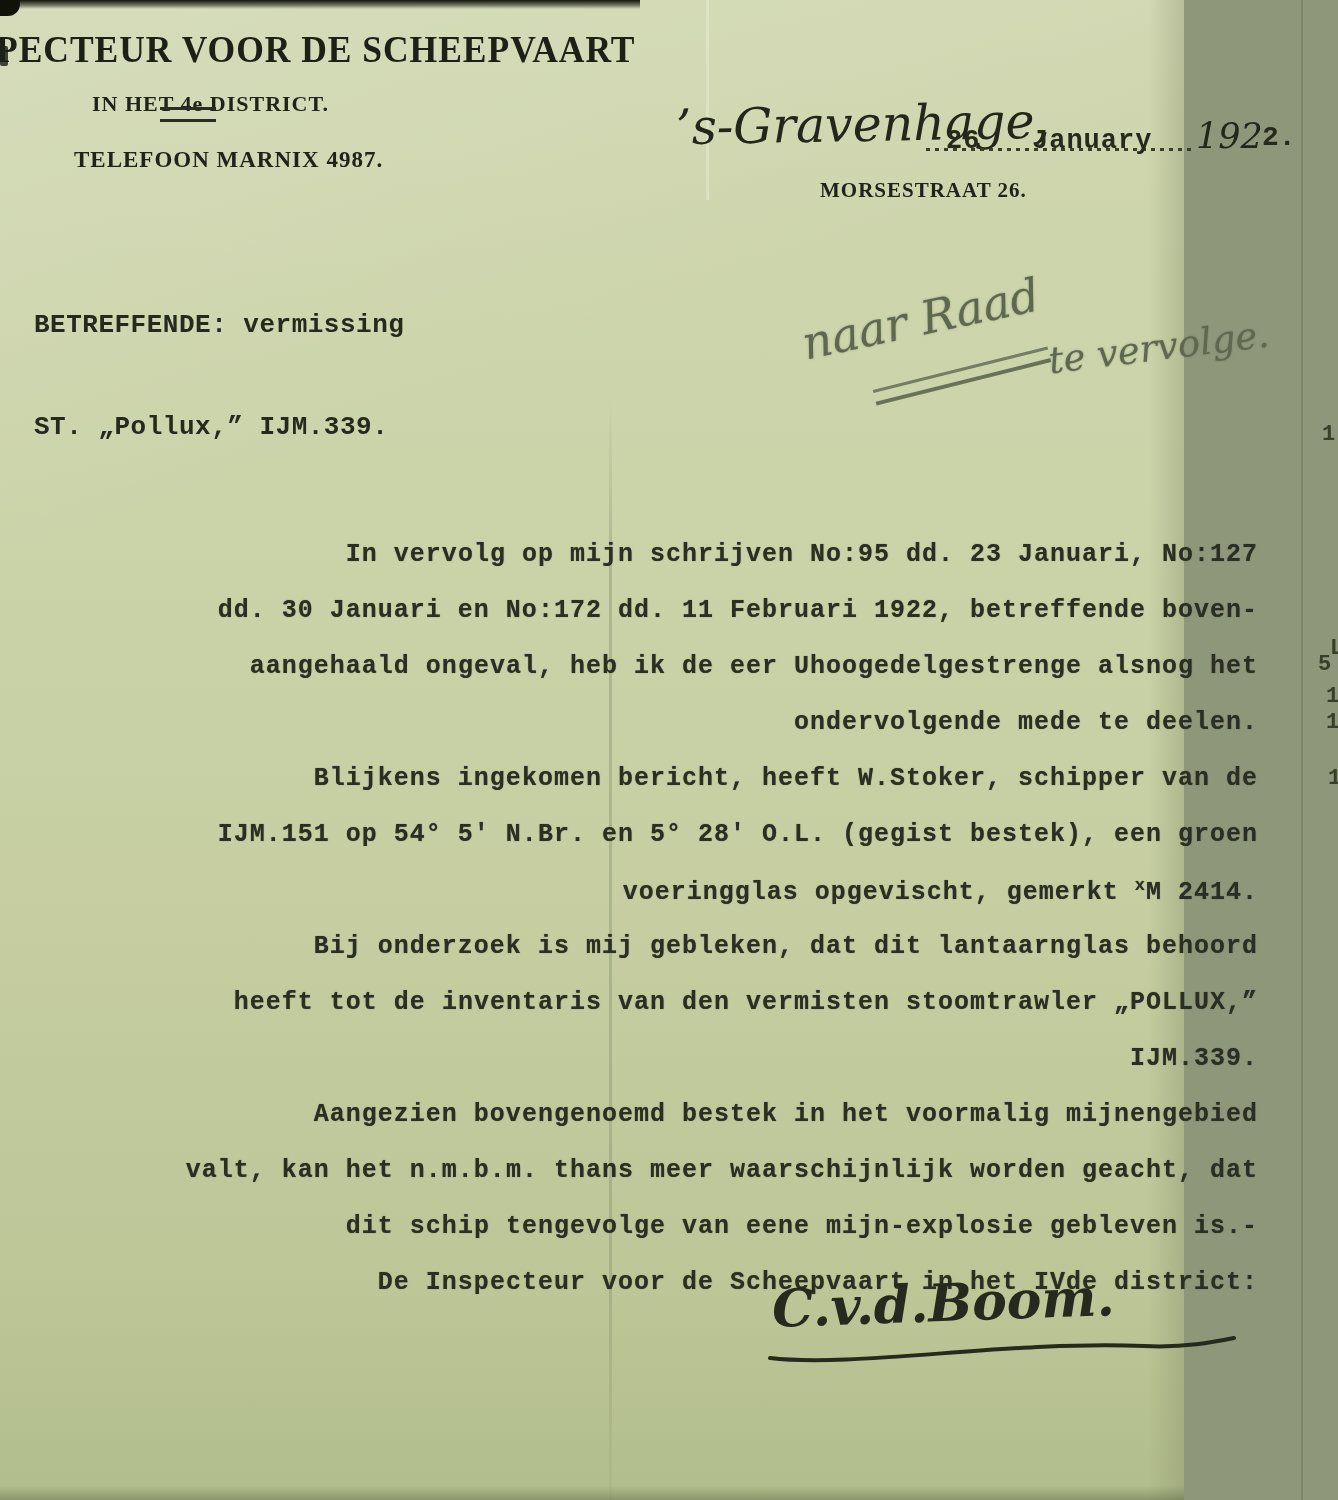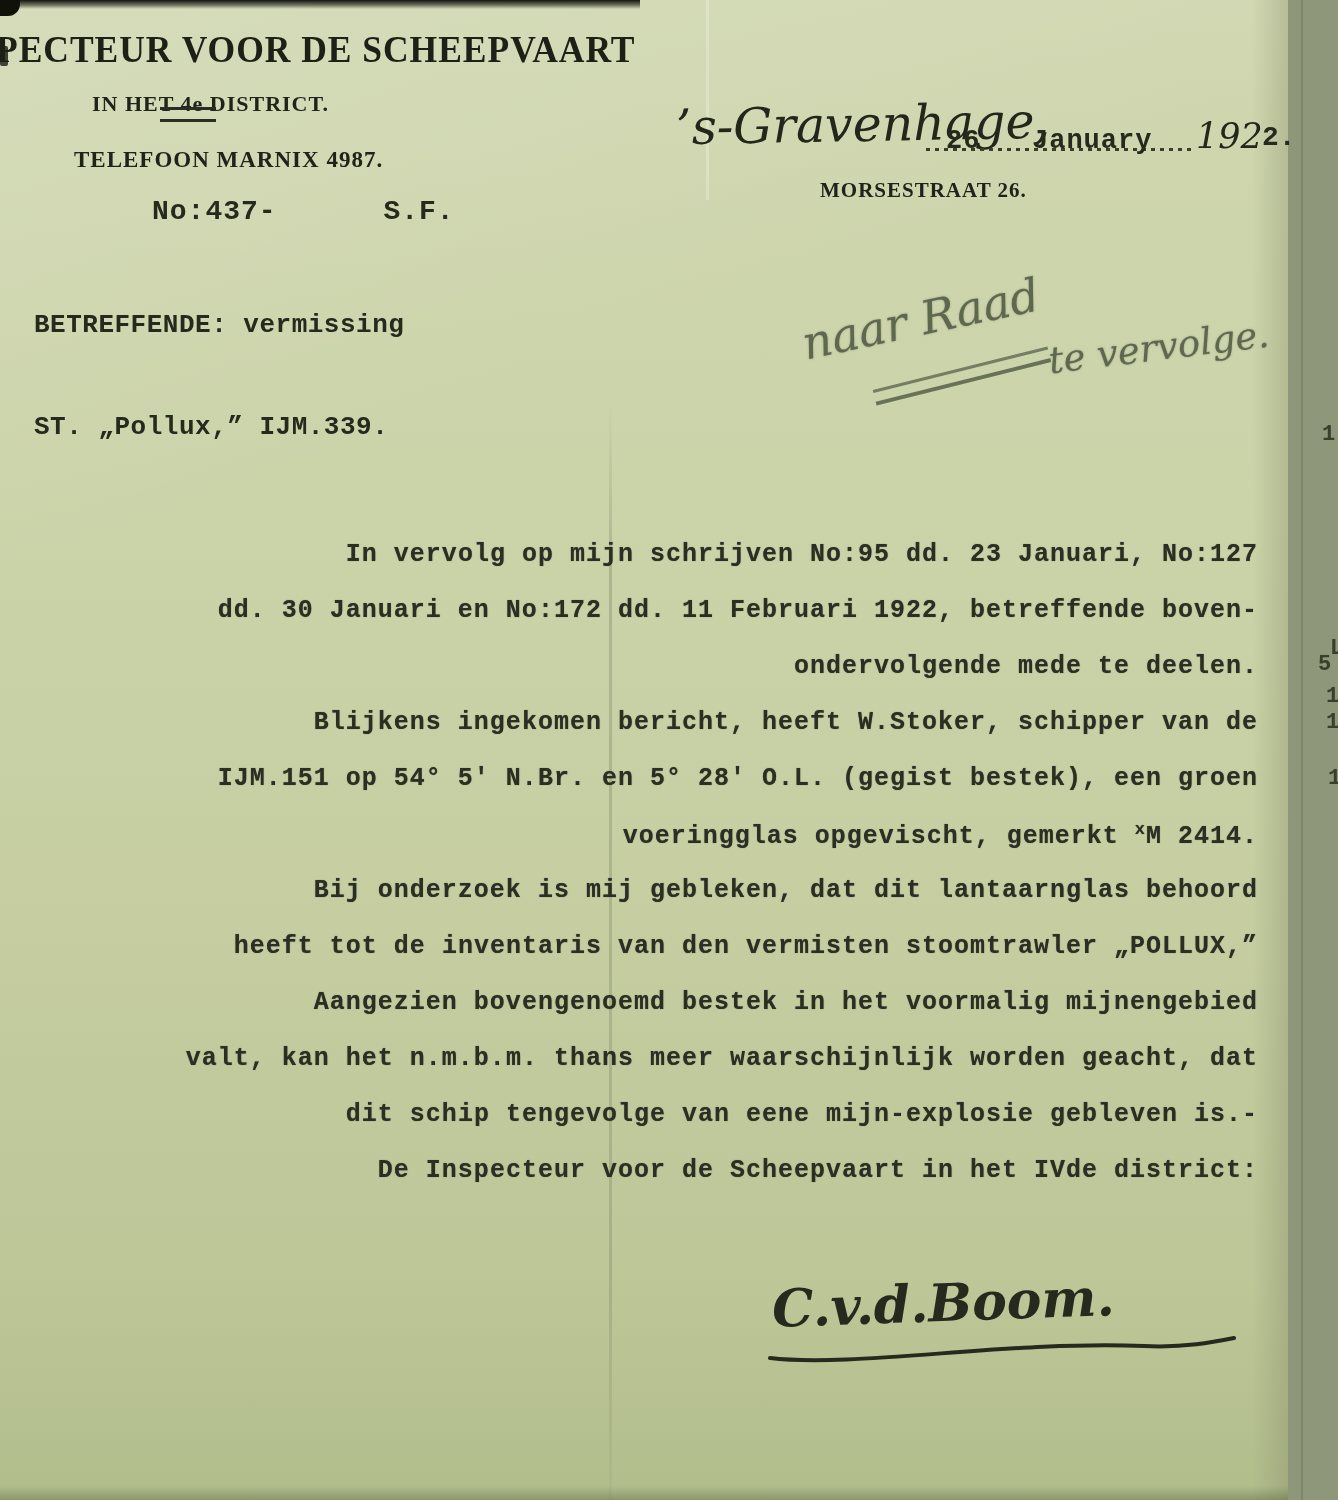--- a/index.html
+++ b/index.html
@@ -1,18 +1,18 @@
 <!DOCTYPE html>
 <html><head>
 <meta charset="utf-8">
 <style>
   html,body{margin:0;padding:0;}
   body{width:1338px;height:1500px;overflow:hidden;background:#8e977a;}
   .page{
-    position:relative;width:1288px;height:1500px;
+    position:relative;width:1184px;height:1500px;
     background:
       linear-gradient(160deg, rgba(255,255,255,.14) 0%, rgba(255,255,255,0) 30%),
       linear-gradient(to bottom, #d0d7b0 0%, #cbd3a9 34%, #c5cda1 62%, #bcc697 86%, #b2bd8c 100%);
     font-family:"Liberation Mono", monospace;
     color:#2a2d21;
   }
   
   .top-edge-shadow{position:absolute;left:0;top:0;width:640px;height:9px;
     background:linear-gradient(to bottom,#14160f 0%, rgba(20,22,15,.55) 55%, rgba(20,22,15,0) 100%);}
   .corner-blob{position:absolute;left:0;top:0;width:20px;height:16px;background:#101209;border-bottom-right-radius:12px;}
@@ -82,21 +82,20 @@
   <div class="fold-line-center"></div>
   <div class="fold-line-top"></div>
   <div class="right-edge-band"></div>
   <div class="right-edge-line"></div>
   <div class="bottom-shade"></div>
 
   <div class="lh-title">PECTEUR VOOR DE SCHEEPVAART</div>
   <div class="lh-district">IN HET 4e DISTRICT.</div>
   <div class="lh-rule"></div>
   <div class="lh-telefoon">TELEFOON MARNIX 4987.</div>
-  <div class="refline">No:437-      S.F.</div>
   <div class="subject">
     <div>BETREFFENDE: vermissing</div>
     <div>ST. „Pollux,” IJM.339.</div>
   </div>
 
   <div class="place-script">’s-Gravenhage,</div>
   <div class="dotbox">
     <div class="dots"></div>
     <div class="typed">26   January</div>
   </div>
@@ -104,26 +103,28 @@
   <div class="year-typed">2.</div>
   <div class="address">MORSESTRAAT 26.</div>
 
   <div class="hw hw-left">naar Raad</div>
   <div class="hw-underline"></div>
   <div class="hw hw-right">te vervolge.</div>
 
   <div class="body-text">
     <div class="bline indent">In vervolg op mijn schrijven No:95 dd. 23 Januari, No:127</div>
     <div class="bline">dd. 30 Januari en No:172 dd. 11 Februari 1922, betreffende boven-</div>
+    <div class="bline">aangehaald ongeval, heb ik de eer Uhoogedelgestrenge alsnog het</div>
     <div class="bline">ondervolgende mede te deelen.</div>
     <div class="bline indent">Blijkens ingekomen bericht, heeft W.Stoker, schipper van de</div>
     <div class="bline">IJM.151 op 54° 5' N.Br. en 5° 28' O.L. (gegist bestek), een groen</div>
     <div class="bline"><span>voeringglas opgevischt, gemerkt </span><sup>x</sup><span>M 2414.</span></div>
     <div class="bline indent">Bij onderzoek is mij gebleken, dat dit lantaarnglas behoord</div>
     <div class="bline">heeft tot de inventaris van den vermisten stoomtrawler „POLLUX,”</div>
+    <div class="bline">IJM.339.</div>
     <div class="bline indent">Aangezien bovengenoemd bestek in het voormalig mijnengebied</div>
     <div class="bline">valt, kan het n.m.b.m. thans meer waarschijnlijk worden geacht, dat</div>
     <div class="bline">dit schip tengevolge van eene mijn-explosie gebleven is.-</div>
     <div class="bline indent">De Inspecteur voor de Scheepvaart in het IVde district:</div>
   </div>
 
   <div class="signature">C.v.d.Boom.</div>
   <svg class="sig-flourish" width="480" height="40" viewBox="0 0 480 40">
     <path d="M6,30 C 90,40 250,12 380,18 C 420,20 450,14 470,10" fill="none" stroke="#262a1e" stroke-width="4" stroke-linecap="round"></path>
   </svg>

